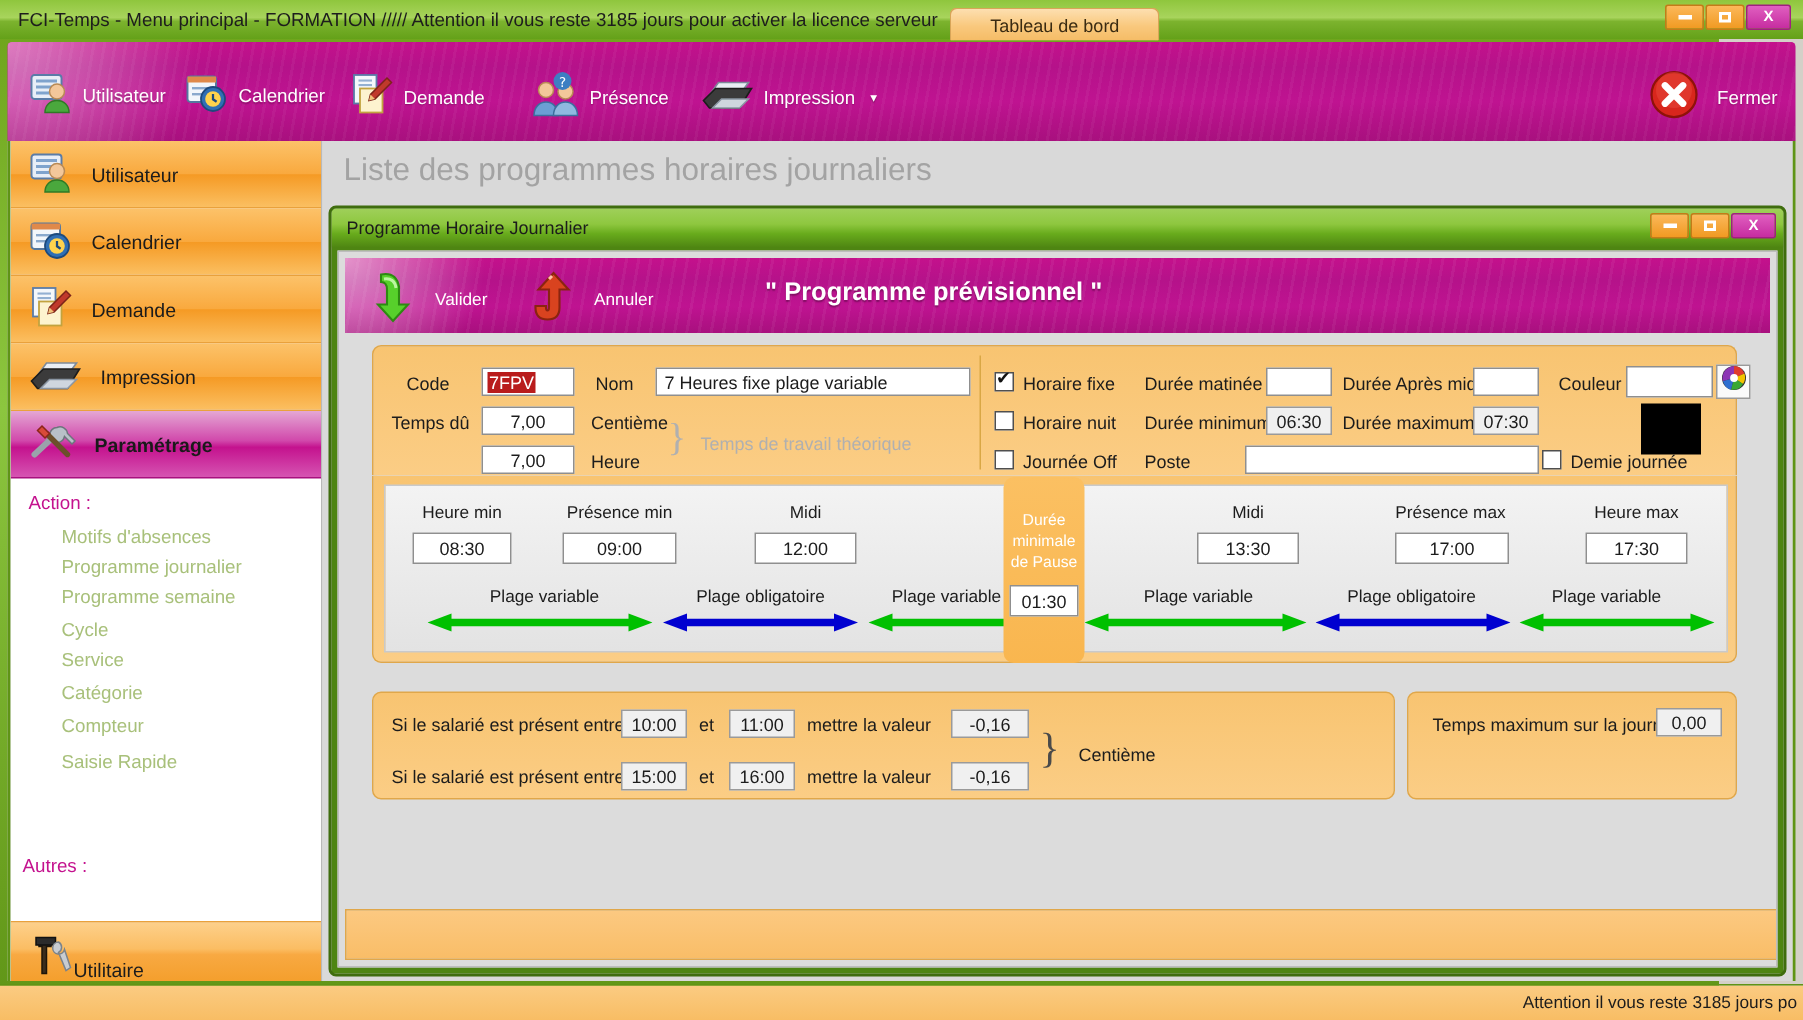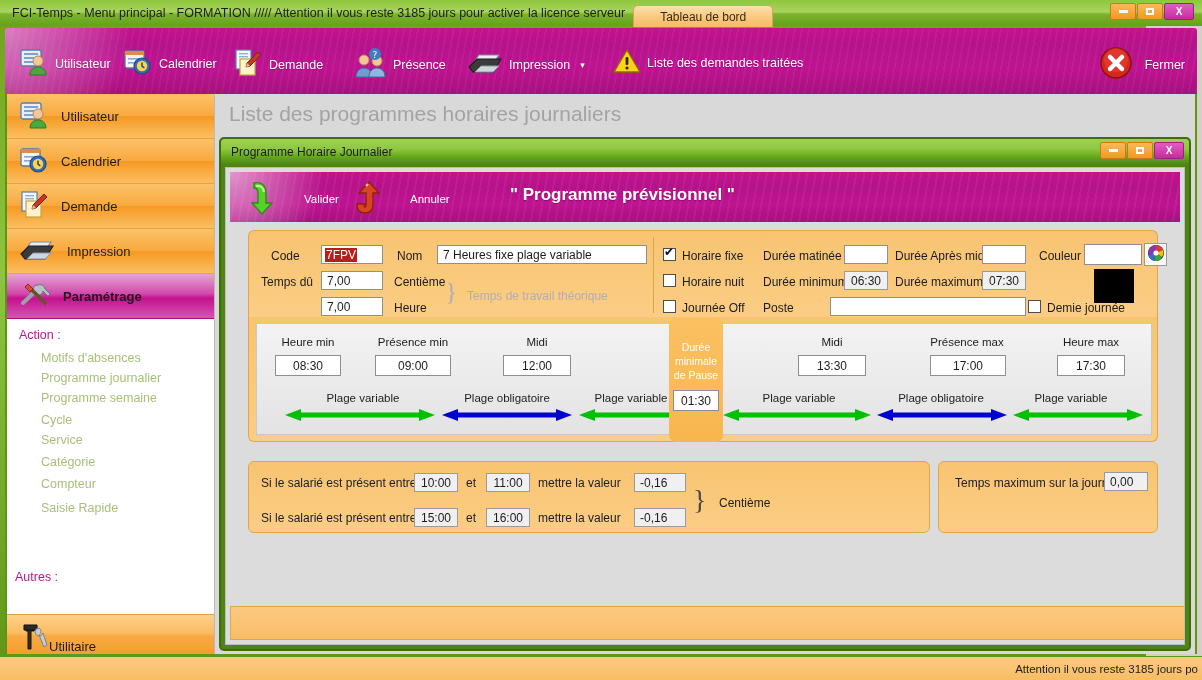--- a/index.html
+++ b/index.html
@@ -190,21 +190,21 @@
     overflow: hidden;
   }
   #sub-ribbon::before {
     content:''; position:absolute; inset:0;
     background: repeating-linear-gradient(100deg, rgba(255,255,255,0.05) 0 2px, rgba(0,0,0,0) 2px 8px);
   }
   #sub-ribbon::after {
     content:''; position:absolute; left:0; top:0; width:120px; height:100%;
     background: radial-gradient(circle at 0% 0%, rgba(255,255,255,0.55), rgba(255,255,255,0) 72%);
   }
-  .sr-item { position: absolute; z-index: 3; display:flex; align-items:center; gap:18px; color:#fff; font-size:11.5px;}
+  .sr-item { position: absolute; z-index: 3; display:flex; align-items:center; gap:4px; color:#fff; font-size:11.5px;}
   #sub-title {
     position: absolute; z-index: 3; left: 280px; top: 13px;
     font-size: 17px; font-weight: bold; color: #fff;
     text-shadow: 0 1px 1px rgba(0,0,0,.3);
   }
 
   #top-form {
     position: absolute; left: 22px; top: 62px;
     width: 910px; height: 87px;
     background: linear-gradient(to bottom, #f8c471 0%, #fbcd85 100%);
@@ -216,21 +216,21 @@
   .fld {
     position: absolute;
     background: #ffffff;
     border: 1px solid #8f8f8f;
     font-size: 12px; color: #1c1c1c;
     display: flex; align-items: center;
     padding: 0 5px;
     height: 19px;
   }
   .fld.center { justify-content: center; }
-  .fld.right { justify-content: flex-start; }
+  .fld.right { justify-content: center; }
   .fld.sunken { background: #f0f0f0; border: 1px solid #9a9a9a; }
   .sel-text {
     background: #b91c1c; color: #fff; padding: 0 1px;
   }
   .divider-v {
     position: absolute; width: 1px; background: #d9a745;
   }
   .chk {
     position: absolute; width: 13px; height: 13px;
     background: #fff; border: 1px solid #4f4f4f;
@@ -406,30 +406,20 @@
         <svg width="36" height="26" viewBox="0 0 36 26">
           <path d="M4 16 L12 5 L32 5 L24 16 Z" fill="#e9eef4" stroke="#7d8a99" stroke-width="1.1"></path>
           <path d="M2 17 L10 9 L34 9 L26 22 L6 22 Z" fill="#3b3b3b" stroke="#1c1c1c" stroke-width="1.1"></path>
           <path d="M8 22 L14 16 L32 16 L26 22 Z" fill="#cfd6de" stroke="#8b96a3" stroke-width="1"></path>
         </svg>
       </span>
       <span class="rb-label">Impression</span>
       <span class="rb-label" style="font-size:9px; margin-left:4px;">▾</span>
     </div>
 
-    <div class="rb-item" style="left:608px; top:20px;">
-      <span class="ico">
-        <svg width="28" height="26" viewBox="0 0 28 26">
-          <path d="M14 2 L27 24 L1 24 Z" fill="#ffd21a" stroke="#8a6b00" stroke-width="1.4" stroke-linejoin="round"></path>
-          <rect x="12.6" y="9" width="2.8" height="8" rx="1.2" fill="#2b2b2b"></rect>
-          <circle cx="14" cy="20" r="1.6" fill="#2b2b2b"></circle>
-        </svg>
-      </span>
-      <span class="rb-label">Liste des demandes traitées</span>
-    </div>
 
     <div class="rb-item" style="right:12px; top:18px;">
       <span class="ico">
         <svg width="34" height="34" viewBox="0 0 34 34">
           <circle cx="17" cy="17" r="15" fill="#d8261c" stroke="#8e1209" stroke-width="1.5"></circle>
           <circle cx="17" cy="14" r="12" fill="#e8453a" opacity=".55"></circle>
           <path d="M11 11 L23 23 M23 11 L11 23" stroke="#fff" stroke-width="4.5" stroke-linecap="round"></path>
         </svg>
       </span>
       <span class="rb-label" style="margin-left:6px;">Fermer</span>

